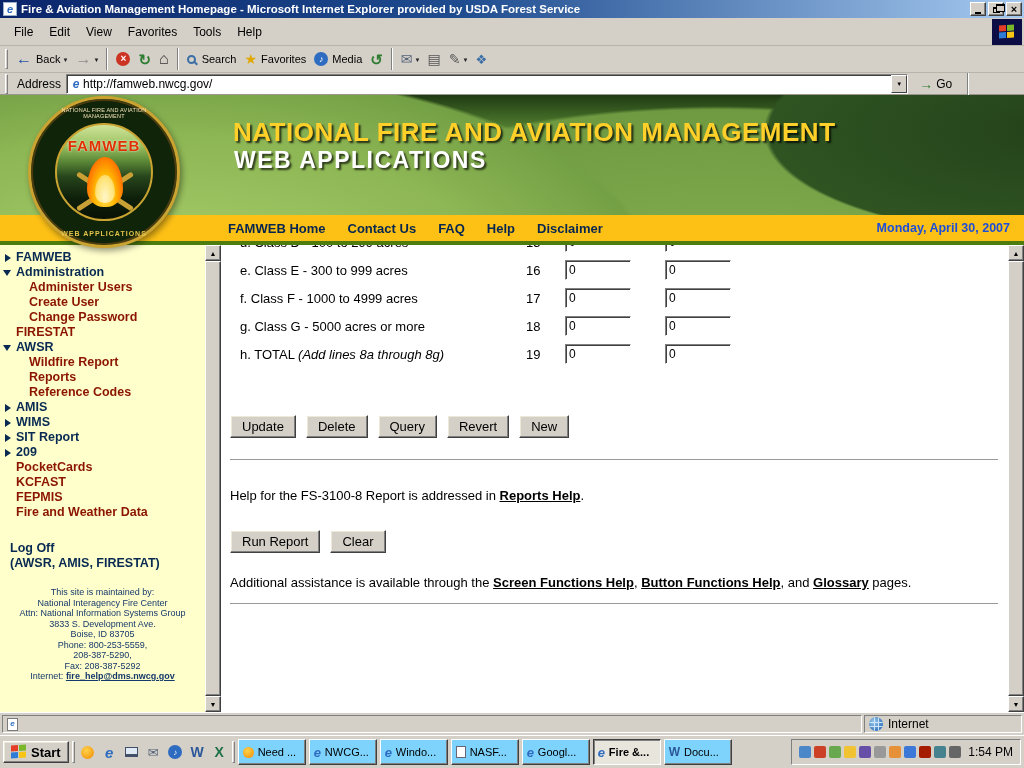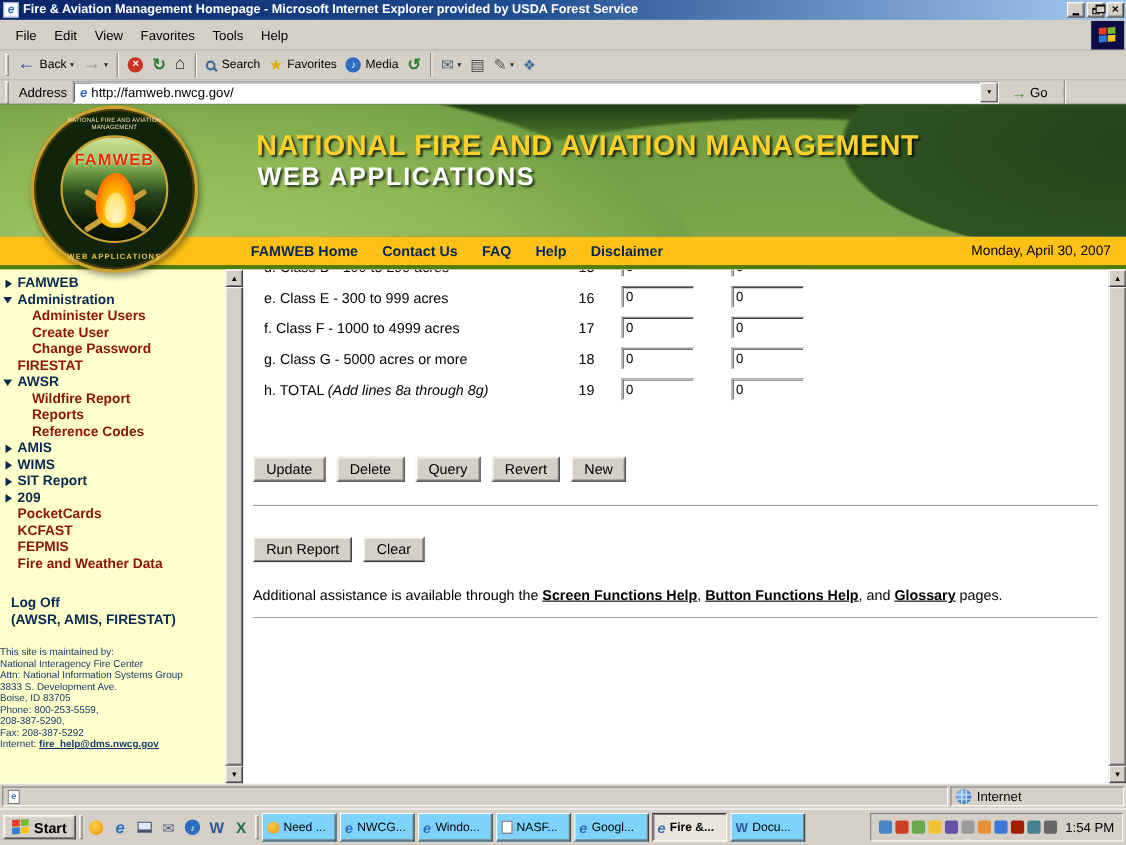--- a/index.html
+++ b/index.html
@@ -78,21 +78,21 @@
   .logo-famweb { position:absolute; top:12px; width:100%; text-align:center; font-size:15px; font-weight:bold; color:#e03000; letter-spacing:1px; text-shadow:0 0 2px #ffffff; }
   .tool-bar { position:absolute; left:15px; top:64px; width:66px; height:5px; background:#c8a035; border-radius:3px; }
   .tool-1 { transform:rotate(33deg); }
   .tool-2 { transform:rotate(-33deg); }
   .flame-outer { position:absolute; left:30px; top:32px; width:36px; height:50px; background:radial-gradient(ellipse at 50% 78%, #ffe14a 0%, #ffb400 42%, #ff7300 72%, #d84000 100%); border-radius:50% 50% 46% 46% / 64% 64% 36% 36%; }
   .flame-inner { position:absolute; left:38px; top:50px; width:20px; height:28px; background:radial-gradient(ellipse at 50% 78%, #fff6c8 0%, #ffe680 55%, #ffc435 100%); border-radius:50% 50% 46% 46% / 64% 64% 36% 36%; }
 
   
   #navbar { height:30px; background:#fdc116; display:flex; align-items:center; padding-left:228px; gap:22px; border-bottom:4px solid #4d7c0f; }
   .nav-item { font-size:13px; font-weight:bold; color:#06264f; white-space:nowrap; }
-  .nav-date { margin-left:auto; margin-right:14px; font-size:12.5px; font-weight:normal; color:#000000; white-space:nowrap; }
+  .nav-date { margin-left:auto; margin-right:14px; font-size:12.5px; font-weight:bold; color:#1d4ed8; white-space:nowrap; }
 
   
   #content { display:flex; height:467px; }
   #sidebar { width:205px; background:#ffffcc; padding-top:5px; overflow:hidden; flex:none; }
   #main { flex:1; background:#ffffff; overflow:hidden; font-size:13px; color:#000; }
 
   
   .vscroll { width:16px; flex:none; display:flex; flex-direction:column; background:#f0ede1; }
   .sb-btn { height:16px; flex:none; background:#d4d0c8; border:1px solid; border-color:#fff #404040 #404040 #fff; box-shadow:inset -1px -1px 0 #808080; display:flex; align-items:center; justify-content:center; font-size:7px; color:#000; }
   .sb-track { flex:1; position:relative; }
@@ -100,21 +100,21 @@
 
   
   .side-item { position:relative; font-weight:bold; font-size:12.5px; line-height:15px; padding-left:16px; white-space:nowrap; }
   .side-item.group { color:#082a52; }
   .side-item.link { color:#8b1500; }
   .side-item.sub { padding-left:29px; }
   .tri { position:absolute; left:5px; top:4px; width:0; height:0; border-style:solid; }
   .tri-r { border-width:4px 0 4px 6px; border-color:transparent transparent transparent #082a52; }
   .tri-d { left:3px; top:5px; border-width:6px 4px 0 4px; border-color:#082a52 transparent transparent transparent; }
   .side-logoff { margin-top:21px; padding-left:10px; color:#082a52; font-weight:bold; font-size:12.5px; line-height:15px; }
-  .side-footer { margin-top:16px; font-size:9px; line-height:10.5px; color:#16396b; }
+  .side-footer { margin-top:16px; text-align:center; font-size:9px; line-height:10.5px; color:#16396b; }
   .side-footer .email { font-weight:bold; text-decoration:underline; color:#16396b; }
 
   
   .form-area { padding-left:19px; overflow:hidden; }
   .frow { display:flex; align-items:center; height:28px; }
   .frow.clip { margin-top:-17px; }
   .flabel { width:286px; }
   .flabel i { font-style:italic; }
   .fnum { width:39px; }
   .fin { width:66px; height:20px; background:#fff; border:1px solid; border-color:#808080 #fff #fff #808080; box-shadow:inset 1px 1px 0 #404040; padding:2px 3px; font-size:12px; font-family:"Liberation Sans", sans-serif; }
@@ -404,20 +404,23 @@
         <button class="btn">Update</button>
         <button class="btn">Delete</button>
         <button class="btn">Query</button>
         <button class="btn">Revert</button>
         <button class="btn">New</button>
       </div>
 
       <hr class="rule">
 
 
+      <p class="text-line">
+        <span>Help for the FS-3100-8 Report is addressed in </span><a class="blink">Reports Help</a><span>.</span>
+      </p>
 
 
       <div class="btn-row second">
         <button class="btn">Run Report</button>
         <button class="btn">Clear</button>
       </div>
 
       <p class="text-line assist">
         <span>Additional assistance is available through the </span><a class="blink">Screen Functions Help</a><span>, </span><a class="blink">Button Functions Help</a><span>, and </span><a class="blink">Glossary</a><span> pages.</span>
       </p>

